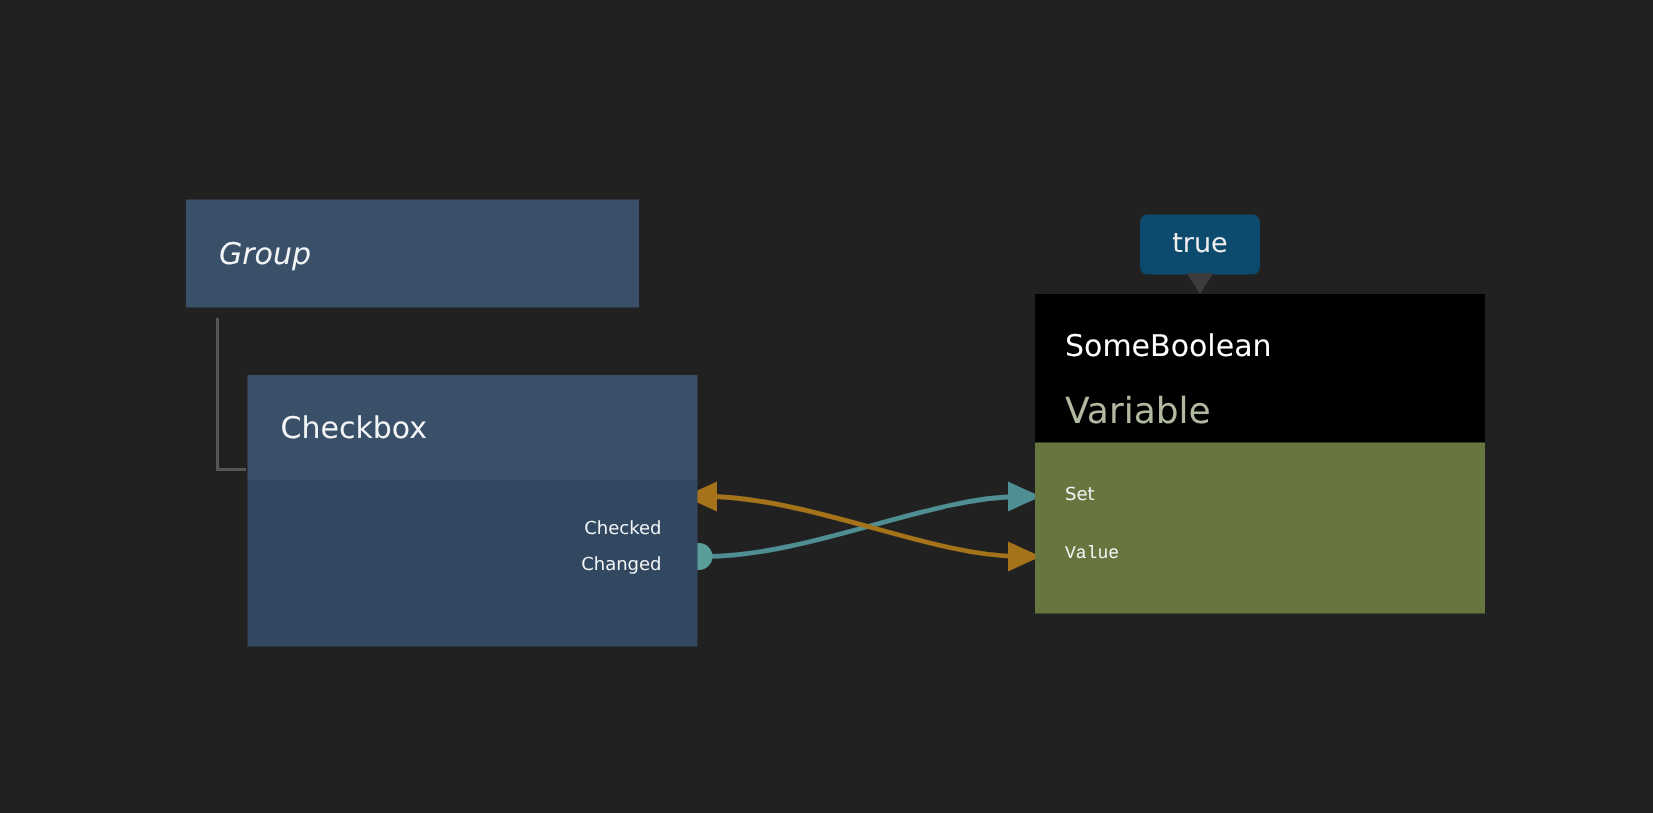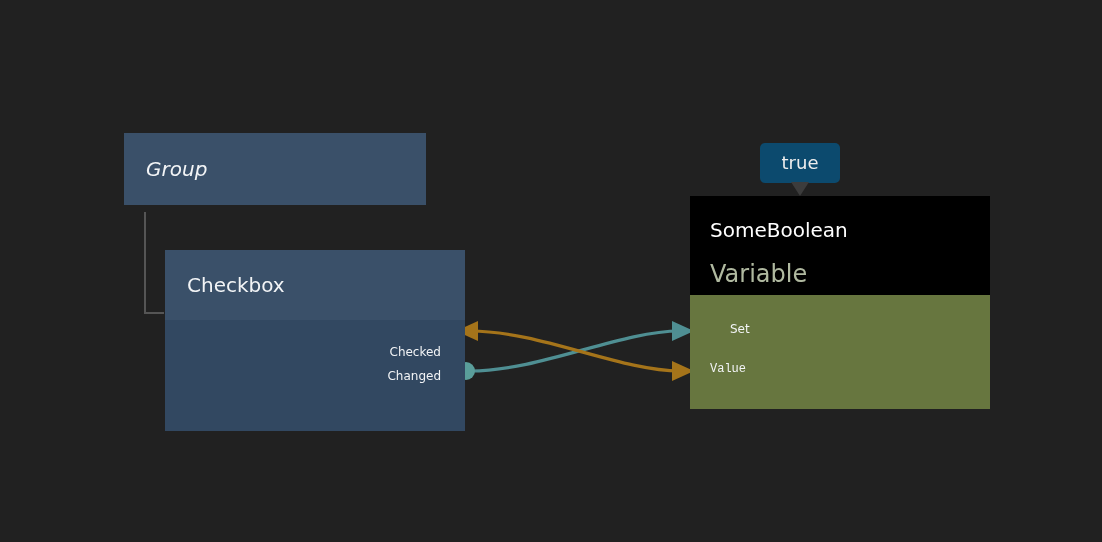--- a/index.html
+++ b/index.html
@@ -213,21 +213,21 @@
       <span class="port-label port-out" style="top:50px;">Changed</span>
     </div>
   </div>
 
   <div class="node" id="node-variable">
     <div class="node-header">
       <span class="node-title">SomeBoolean</span>
       <span class="node-subtitle">Variable</span>
     </div>
     <div class="node-body">
-      <span class="port-label port-in" style="top:28px;margin-left:20px;">Set</span>
+      <span class="port-label port-in" style="top:28px;">Set</span>
       <span class="port-label port-in" style="top:68px;font-family:Liberation Mono, monospace;">Value</span>
     </div>
   </div>
 
   <div id="tooltip">
     <span class="tip-text">true</span>
     <span class="tip-tail"></span>
   </div>
 
 </div>

